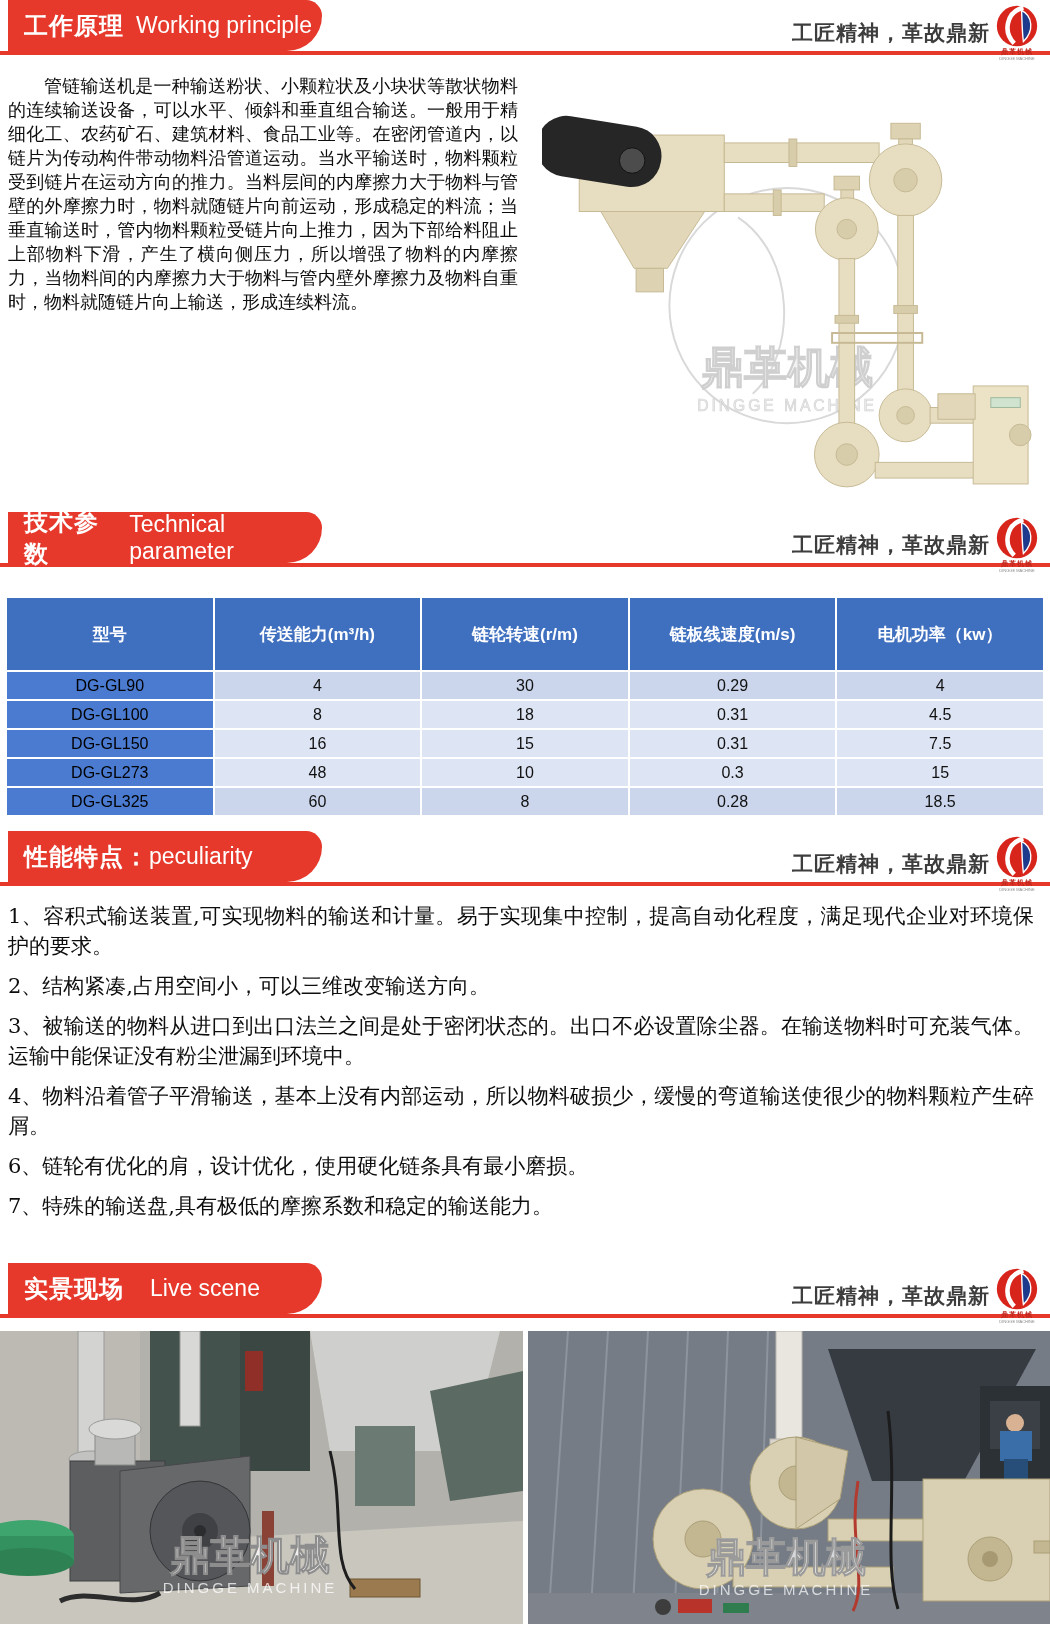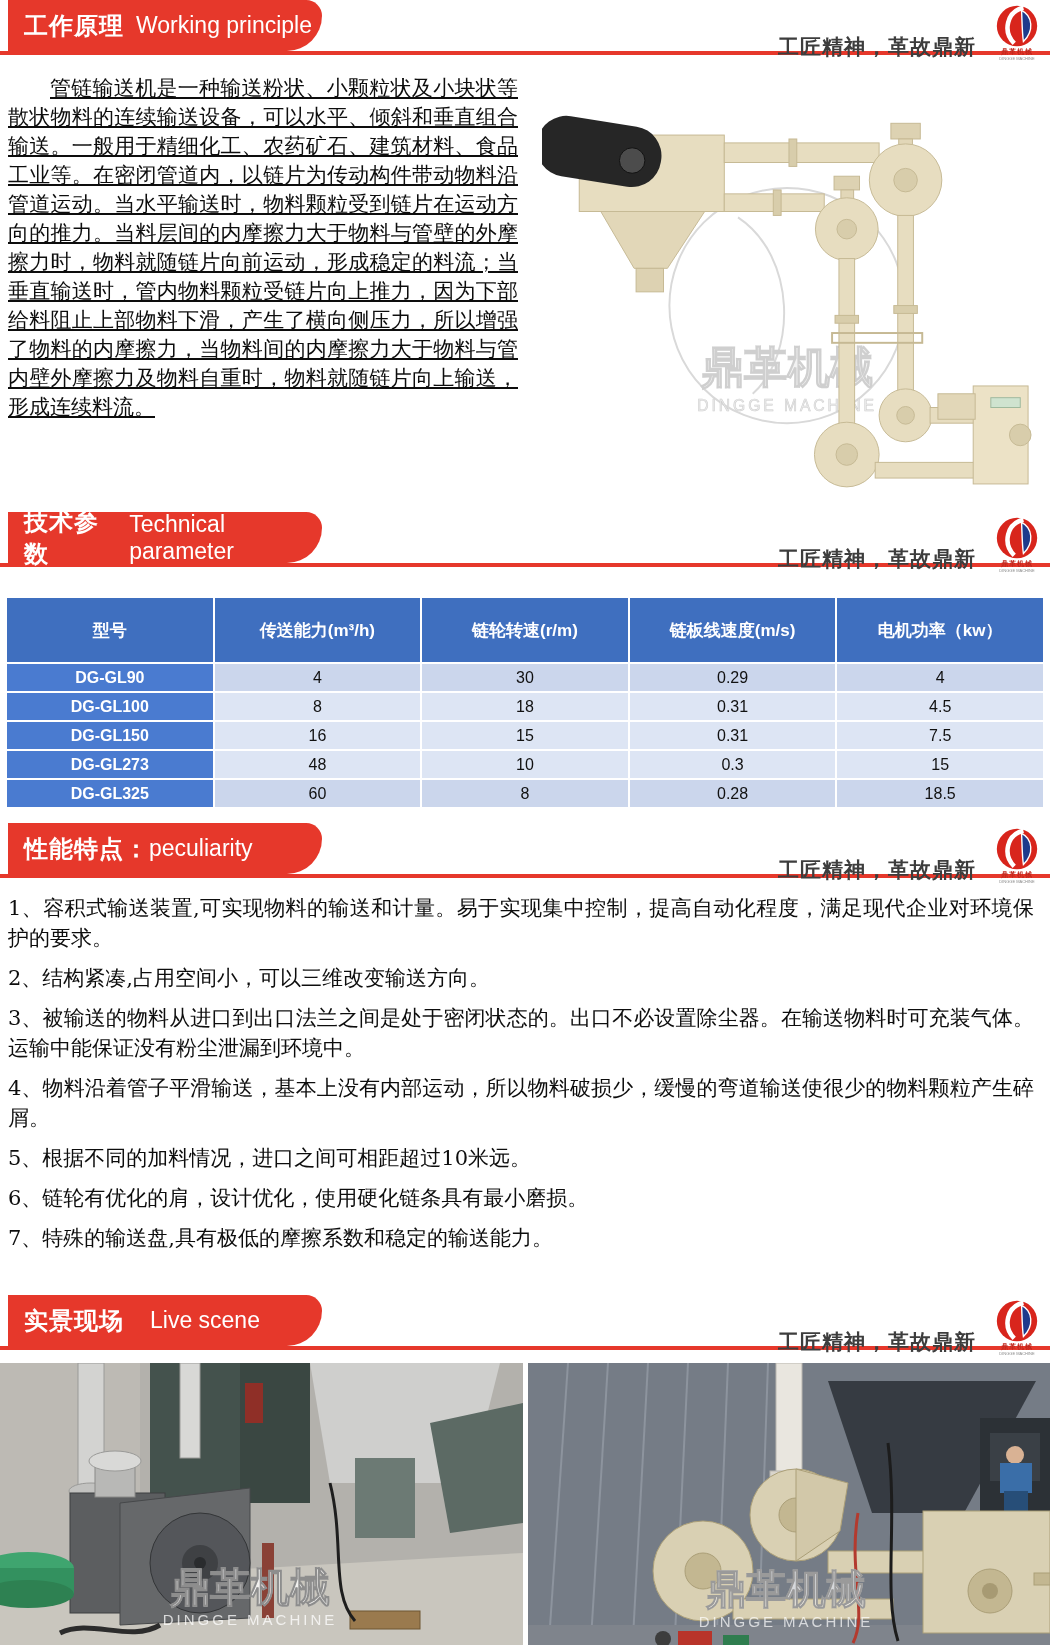--- a/index.html
+++ b/index.html
@@ -15,47 +15,47 @@
     position:absolute; left:8px; top:0; width:314px; height:51px;
     background:#e6382b; border-radius:0 18px 40px 0;
     display:flex; align-items:center; padding-left:16px; z-index:2; color:#fff;
   }
   .banner-zh { font-size:24px; font-weight:bold; letter-spacing:1px; }
   .banner-en { font-size:23px; margin-left:12px; }
   .header-underline {
     position:absolute; left:0; bottom:1px; width:100%; height:4px; background:#e6382b;
   }
   .header-right {
-    position:absolute; right:6px; top:4px; display:flex; align-items:flex-end; gap:14px; z-index:3;
+    position:absolute; right:6px; top:4px; display:flex; align-items:center; z-index:3;
   }
   .slogan { font-size:21px; font-weight:bold; color:#3d3d3d; letter-spacing:1px; }
   .logo { width:54px; display:flex; flex-direction:column; align-items:center; }
   .logo-zh { font-size:7px; color:#c1271d; font-weight:bold; letter-spacing:1px; line-height:8px; }
   .logo-en { font-size:4px; color:#8a8a8a; line-height:5px; }
   
   .wp-section { display:flex; margin-top:14px; height:432px; }
   .wp-text {
     width:524px; padding:4px 6px 0 8px;
-    font-family:"DejaVu Serif", serif; font-size:21px; line-height:29px;
-    color:#0d0d0d; text-align:justify; text-indent:2em;text-decoration:underline;
+    font-family:"DejaVu Serif", serif; font-size:18px; line-height:24px;
+    color:#0d0d0d; text-align:justify; text-indent:2em;
   }
   .wp-figure { flex:1; display:flex; justify-content:center; align-items:flex-start; }
   
   .tp-table {
     width:1040px; margin:28px 5px 0 5px;
     border-collapse:separate; border-spacing:2px; table-layout:fixed;
   }
   .tp-table th {
     background:#3f6fbf; color:#ffffff; font-size:17px; font-weight:bold;
-    height:64px; vertical-align:middle;
+    height:72px; vertical-align:middle;
   }
   .tp-table td {
     height:27px; text-align:center; vertical-align:middle; font-size:16px; color:#111;
   }
-  .tp-table td:first-child { background:#4a7bd0; color:#ffffff; font-weight:bold; }
+  .tp-table td:first-child { background:#4a7bd0; color:#000000; font-weight:normal; }
   .tp-table tr.odd  td:not(:first-child) { background:#cbd6ec; }
   .tp-table tr.even td:not(:first-child) { background:#dde5f4; }
   
   .features { margin:14px 16px 0 8px; }
   .feature-item {
     font-family:"DejaVu Serif", serif; font-size:21px; line-height:30px;
     color:#0d0d0d; text-align:justify; margin-bottom:10px;
   }
   .header-gap-2 { margin-top:10px; }
   .header-gap-3 { margin-top:14px; }
@@ -239,21 +239,20 @@
         <span class="logo-en">DINGGE MACHINE</span>
       </div>
     </div>
   </header>
 
   <div class="features">
       <div class="feature-item">1、容积式输送装置,可实现物料的输送和计量。易于实现集中控制，提高自动化程度，满足现代企业对环境保护的要求。</div>
       <div class="feature-item">2、结构紧凑,占用空间小，可以三维改变输送方向。</div>
       <div class="feature-item">3、被输送的物料从进口到出口法兰之间是处于密闭状态的。出口不必设置除尘器。在输送物料时可充装气体。运输中能保证没有粉尘泄漏到环境中。</div>
       <div class="feature-item">4、物料沿着管子平滑输送，基本上没有内部运动，所以物料破损少，缓慢的弯道输送使很少的物料颗粒产生碎屑。</div>
-      <div class="feature-item">5、根据不同的加料情况，进口之间可相距超过10米远。</div>
       <div class="feature-item">6、链轮有优化的肩，设计优化，使用硬化链条具有最小磨损。</div>
       <div class="feature-item">7、特殊的输送盘,具有极低的摩擦系数和稳定的输送能力。</div>
     </div>
 
   <header class="section-header header-gap-4">
     <div class="banner">
       <span class="banner-zh">实景现场</span>
       <span class="banner-en" style="margin-left:26px;">Live scene</span>
     </div>
     <div class="header-underline"></div>

